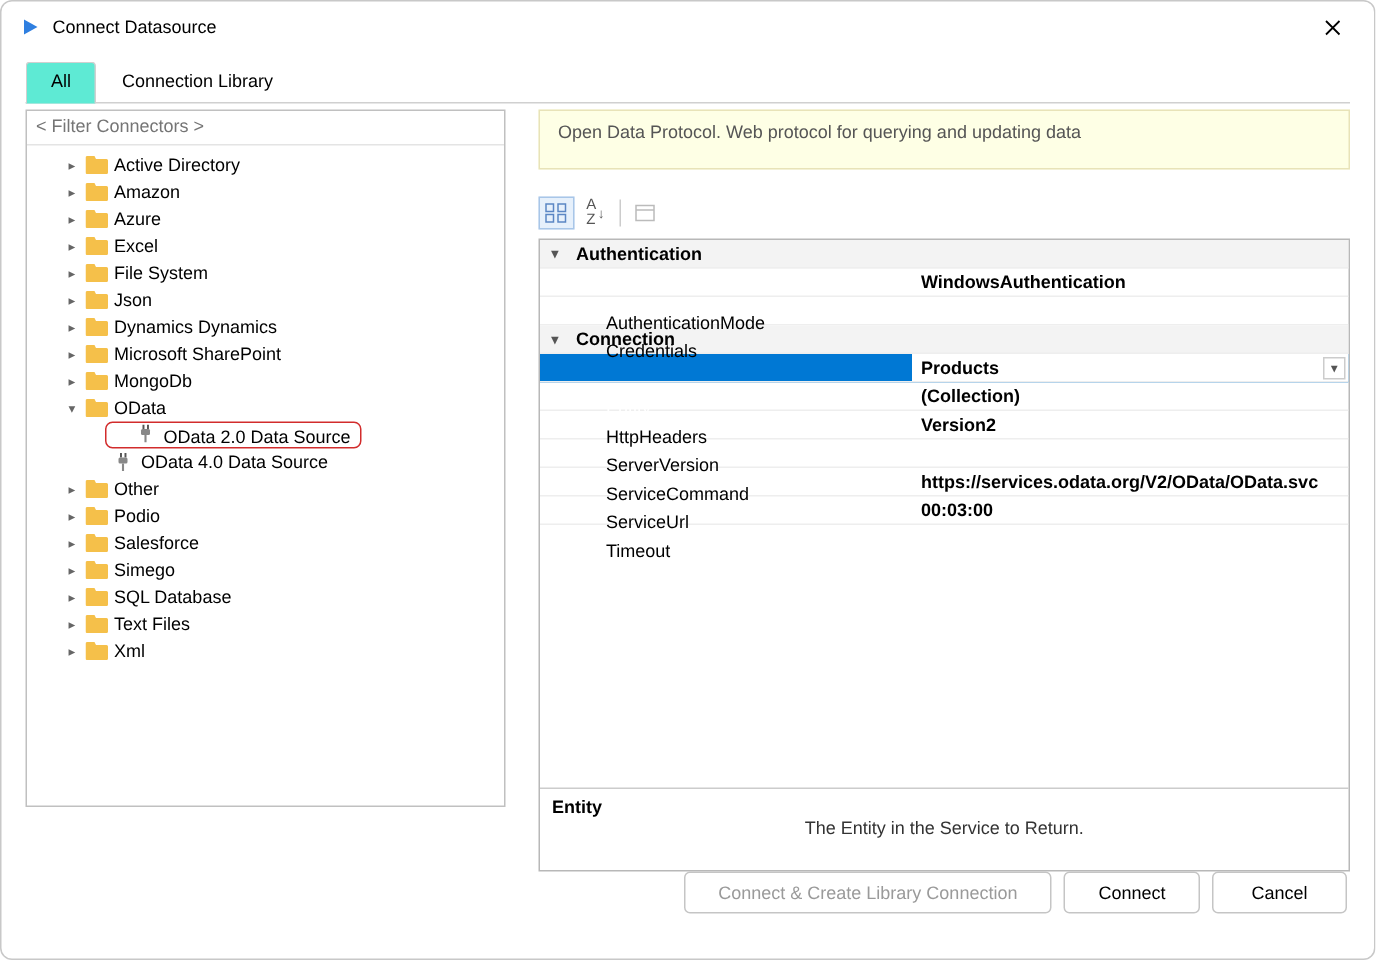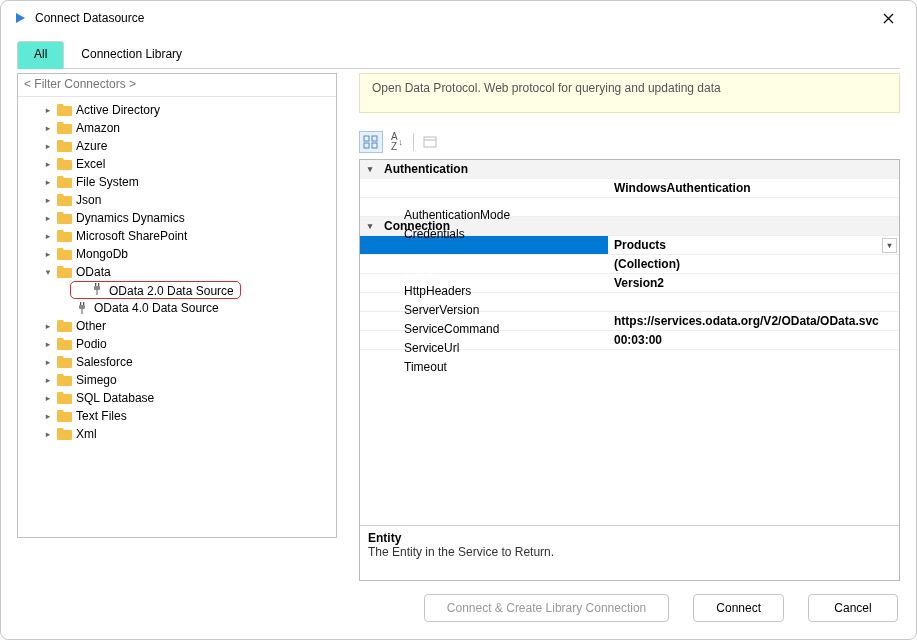--- a/index.html
+++ b/index.html
@@ -253,29 +253,29 @@
     color: #555;
     background: #fff;
   }
 
   .pg-help {
     border-top: 1px solid #ccc;
     padding: 5px 8px 10px 8px;
     height: 55px;
   }
   .pg-help .ht { font-weight: 700; font-size: 12px; }
-  .pg-help .hd { font-size: 12px; color: #333; }
+  .pg-help .hd { font-size: 12px; color: #333; text-align: center; }
 
   
   .footer {
     height: 58px;
     display: flex;
-    align-items: center;
+    align-items: flex-start;
     justify-content: flex-end;
-    gap: 24px;
+    gap: 8px;
     padding: 0 18px 4px 0;
   }
   .btn {
     min-width: 90px;
     height: 28px;
     border: 1px solid #c5c5c5;
     background: #fff;
     border-radius: 4px;
     font-size: 12px;
     padding: 0 22px;

